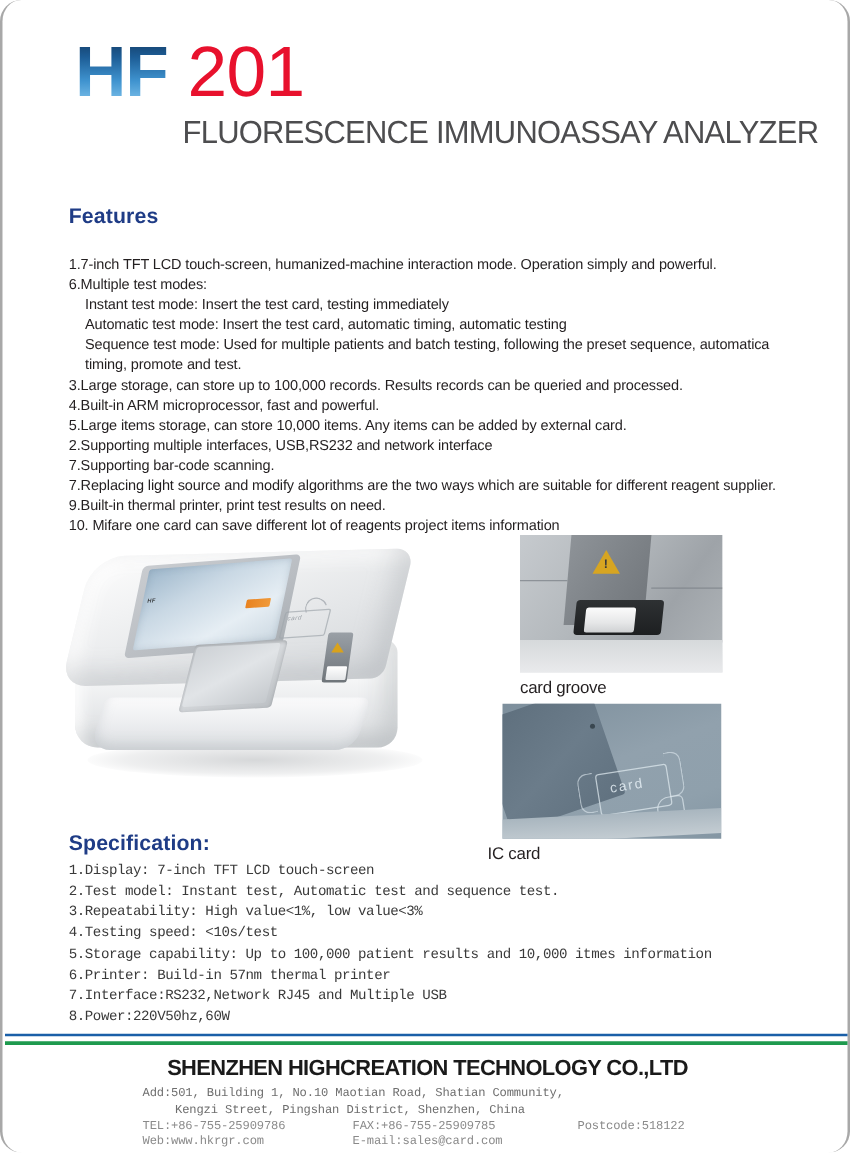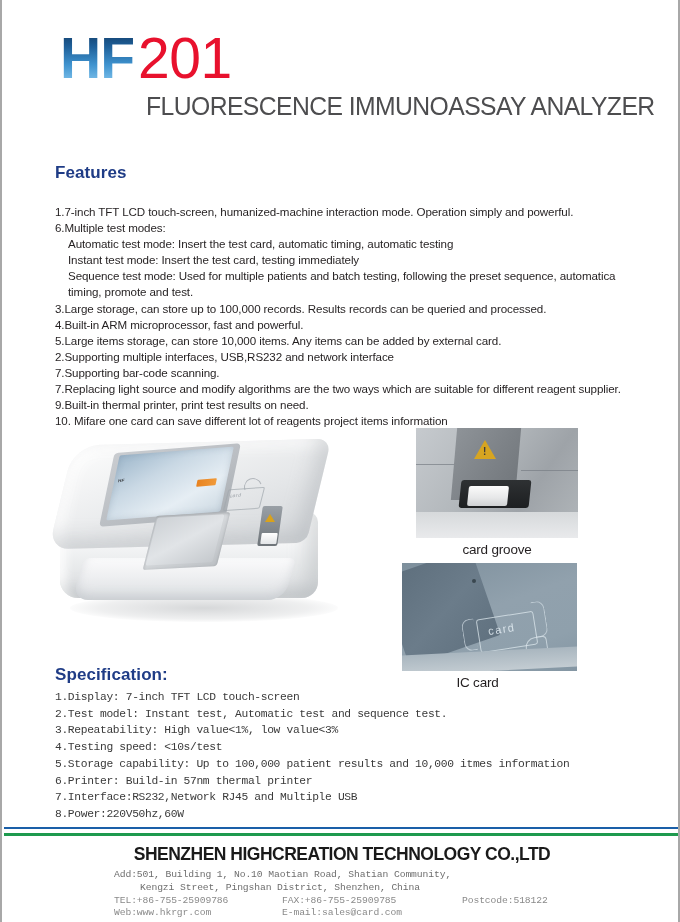--- a/index.html
+++ b/index.html
@@ -11,20 +11,21 @@
     position: relative;
     width: 680px;
     height: 922px;
     background: #ffffff;
     border-left: 2px solid #a8a8a8;
     border-right: 2px solid #a8a8a8;
     box-sizing: border-box;
     overflow: hidden;
     font-family: "Liberation Sans", sans-serif;
     color: #231f20;
+    border-radius: 17px;
   }
 
   
   #brand {
     position: absolute;
     left: 58px;
     top: 26px;
     width: 600px;
     height: 100px;
   }
@@ -45,21 +46,21 @@
     color: transparent;
     -webkit-text-fill-color: transparent;
     text-shadow: none;
   }
   .brand-201 {
     font-family: "Liberation Sans", sans-serif;
     font-weight: normal;
     font-size: 57px;
     line-height: 56px;
     color: #e8112d;
-    margin-left: 4px;
+    margin-left: 16px;
     letter-spacing: -0.5px;
   }
   .brand-sub {
     margin-top: 6px;
     margin-left: 86px;
     font-family: "Liberation Sans", sans-serif;
     font-size: 25.5px;
     letter-spacing: -0.6px;
     color: #4d4d4f;
     white-space: nowrap;
@@ -281,21 +282,20 @@
   }
 
   
   .thumb {
     position: absolute;
     overflow: hidden;
   }
   .thumb-caption {
     position: absolute;
     width: 100%;
-    text-align: center;
     font-family: "Liberation Sans", sans-serif;
     font-size: 13.5px;
     color: #231f20;
     letter-spacing: -0.2px;
   }
 
   #thumb-groove {
     left: 414px;
     top: 10px;
     width: 162px;
@@ -516,22 +516,22 @@
       <span class="brand-201">201</span>
     </div>
     <div class="brand-sub">FLUORESCENCE IMMUNOASSAY ANALYZER</div>
   </div>
 
   <div id="features">
     <div class="section-heading">Features</div>
     <div class="feat-list">
       <div class="feat-item">1.7-inch TFT LCD touch-screen, humanized-machine interaction mode. Operation simply and powerful.</div>
       <div class="feat-item">6.Multiple test modes:</div>
+      <div class="feat-item indent1">Instant test mode: Insert the test card, testing immediately</div>
       <div class="feat-item indent1">Automatic test mode: Insert the test card, automatic timing, automatic testing</div>
-      <div class="feat-item indent1">Instant test mode: Insert the test card, testing immediately</div>
       <div class="feat-item indent1">Sequence test mode: Used for multiple patients and batch testing, following the preset sequence, automatica</div>
       <div class="feat-item indent1">timing, promote and test.</div>
       <div class="feat-item">3.Large storage, can store up to 100,000 records. Results records can be queried and processed.</div>
       <div class="feat-item">4.Built-in ARM microprocessor, fast and powerful.</div>
       <div class="feat-item">5.Large items storage, can store 10,000 items. Any items can be added by external card.</div>
       <div class="feat-item">2.Supporting multiple interfaces, USB,RS232 and network interface</div>
       <div class="feat-item">7.Supporting bar-code scanning.</div>
       <div class="feat-item">7.Replacing light source and modify algorithms are the two ways which are suitable for different reagent supplier.</div>
       <div class="feat-item">9.Built-in thermal printer, print test results on need.</div>
       <div class="feat-item">10. Mifare one card can save different lot of reagents project items information</div>

